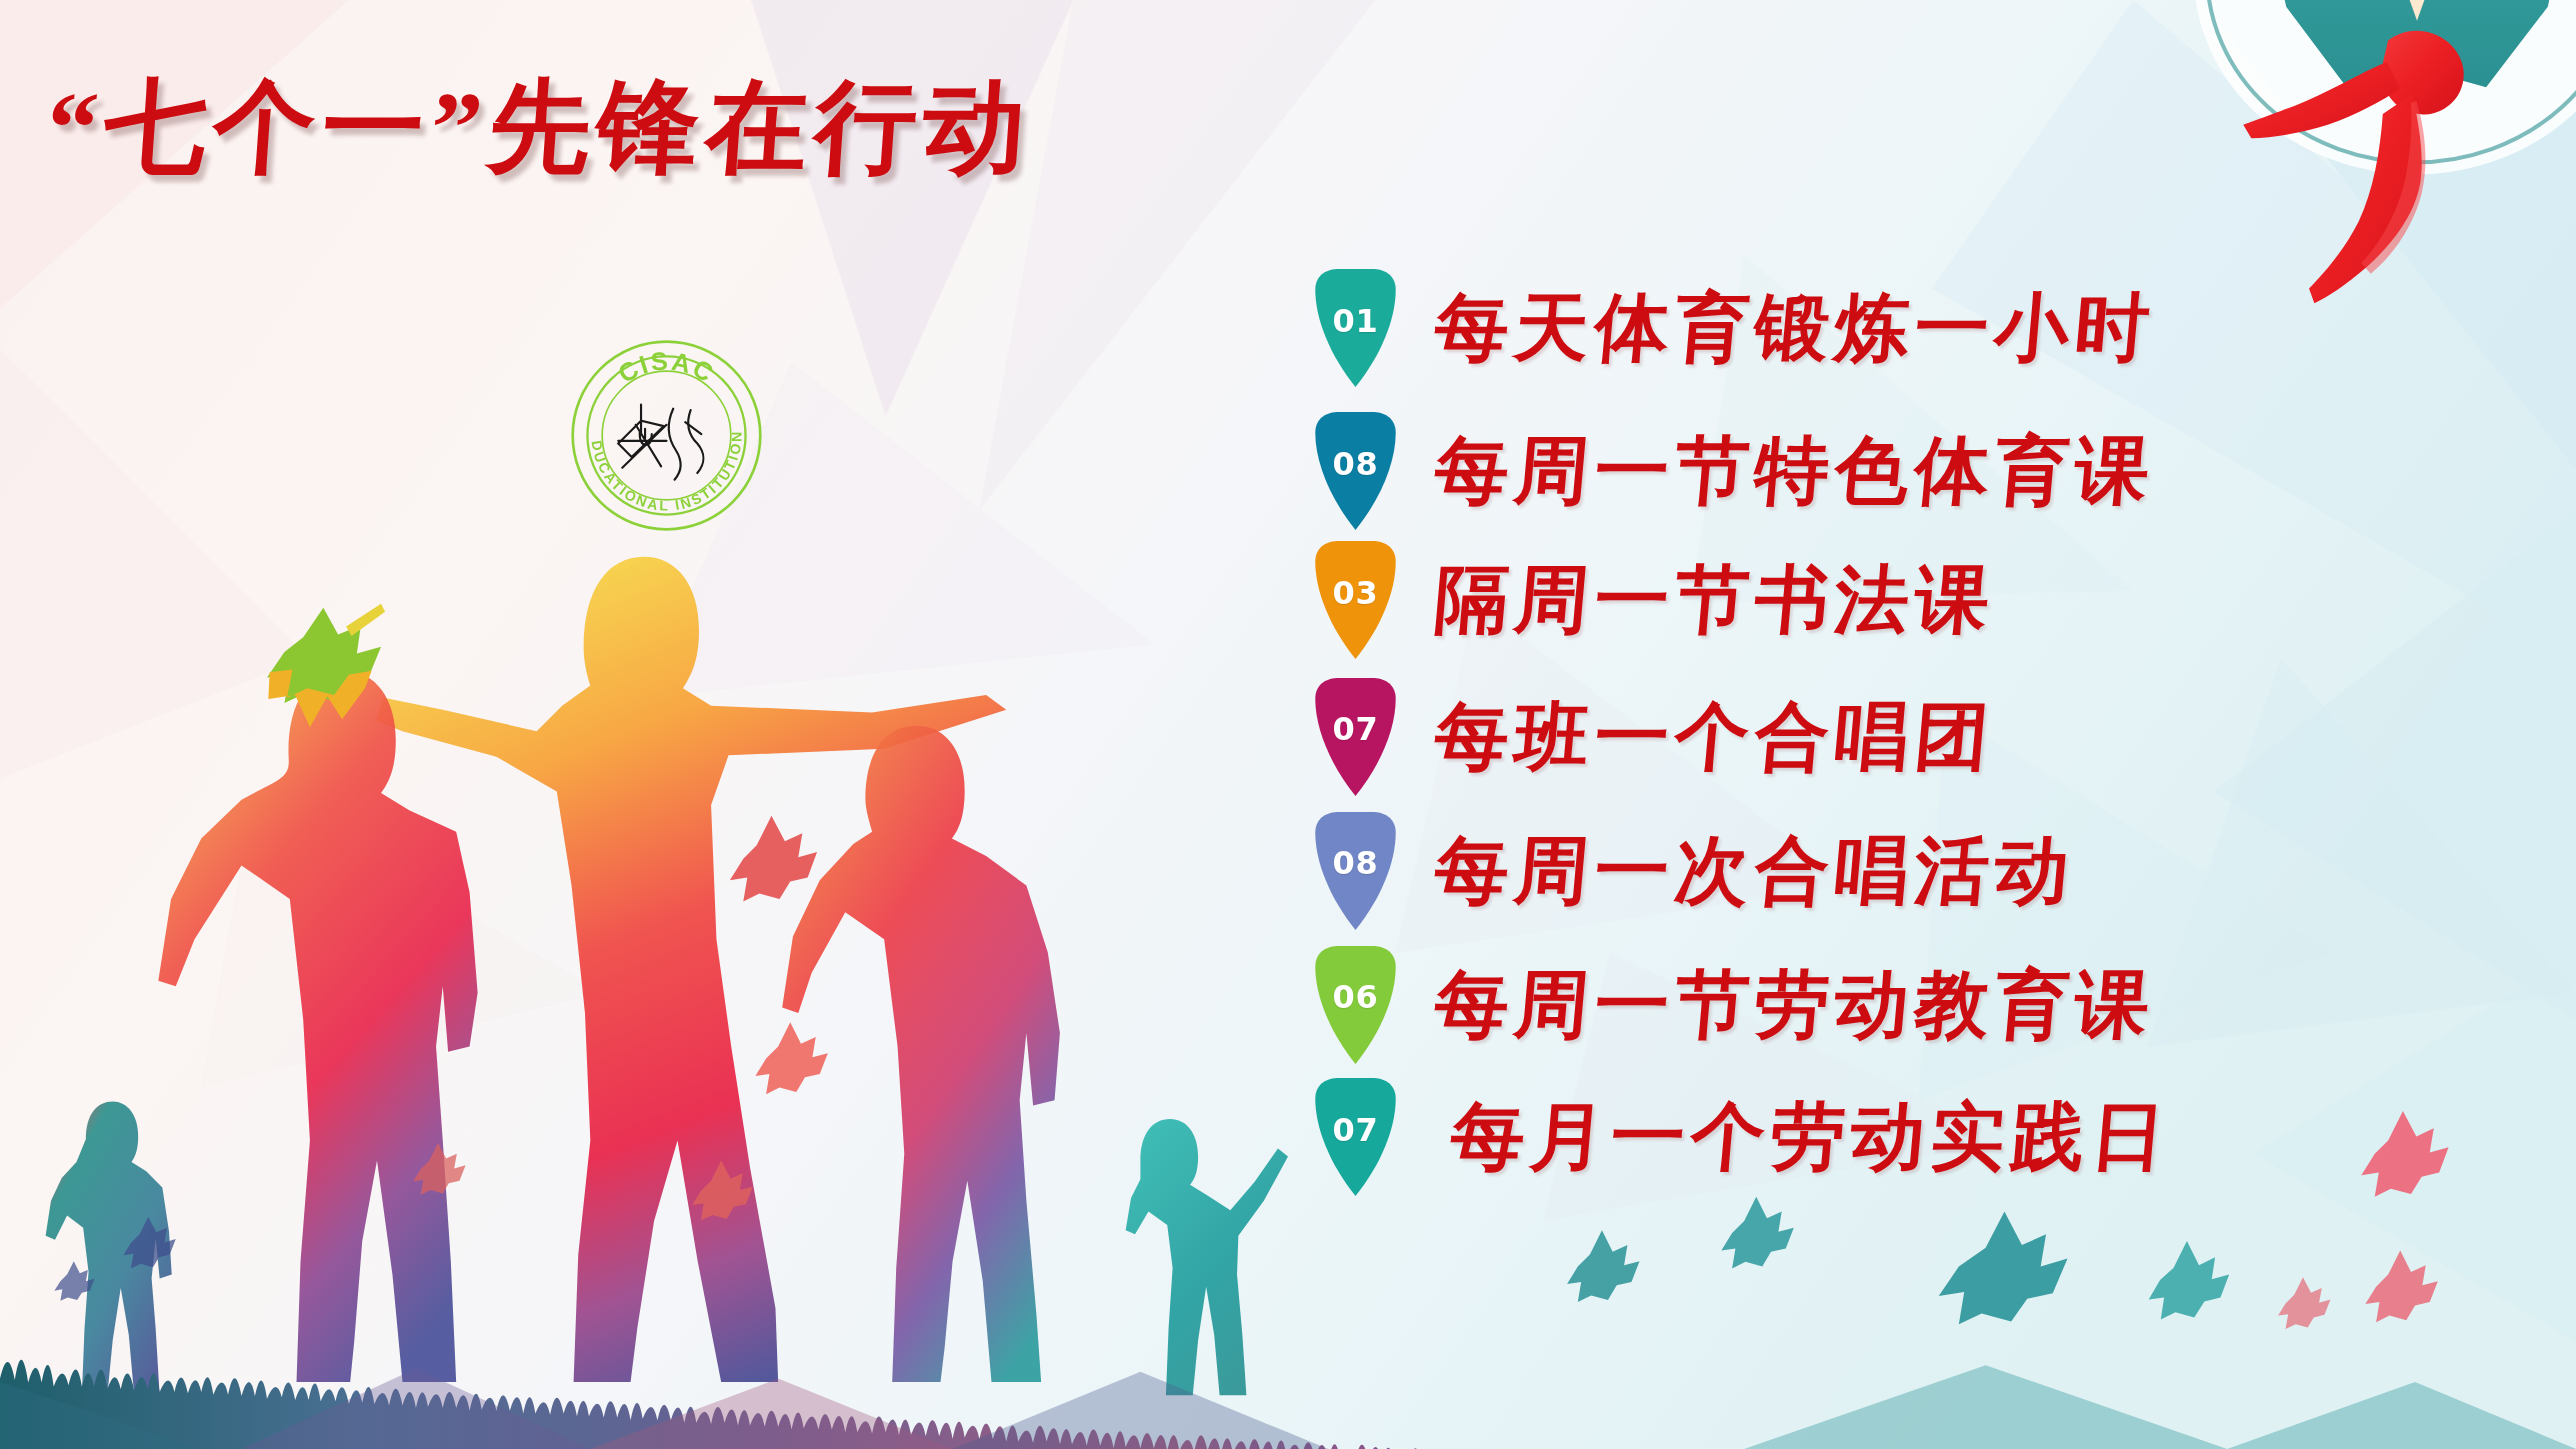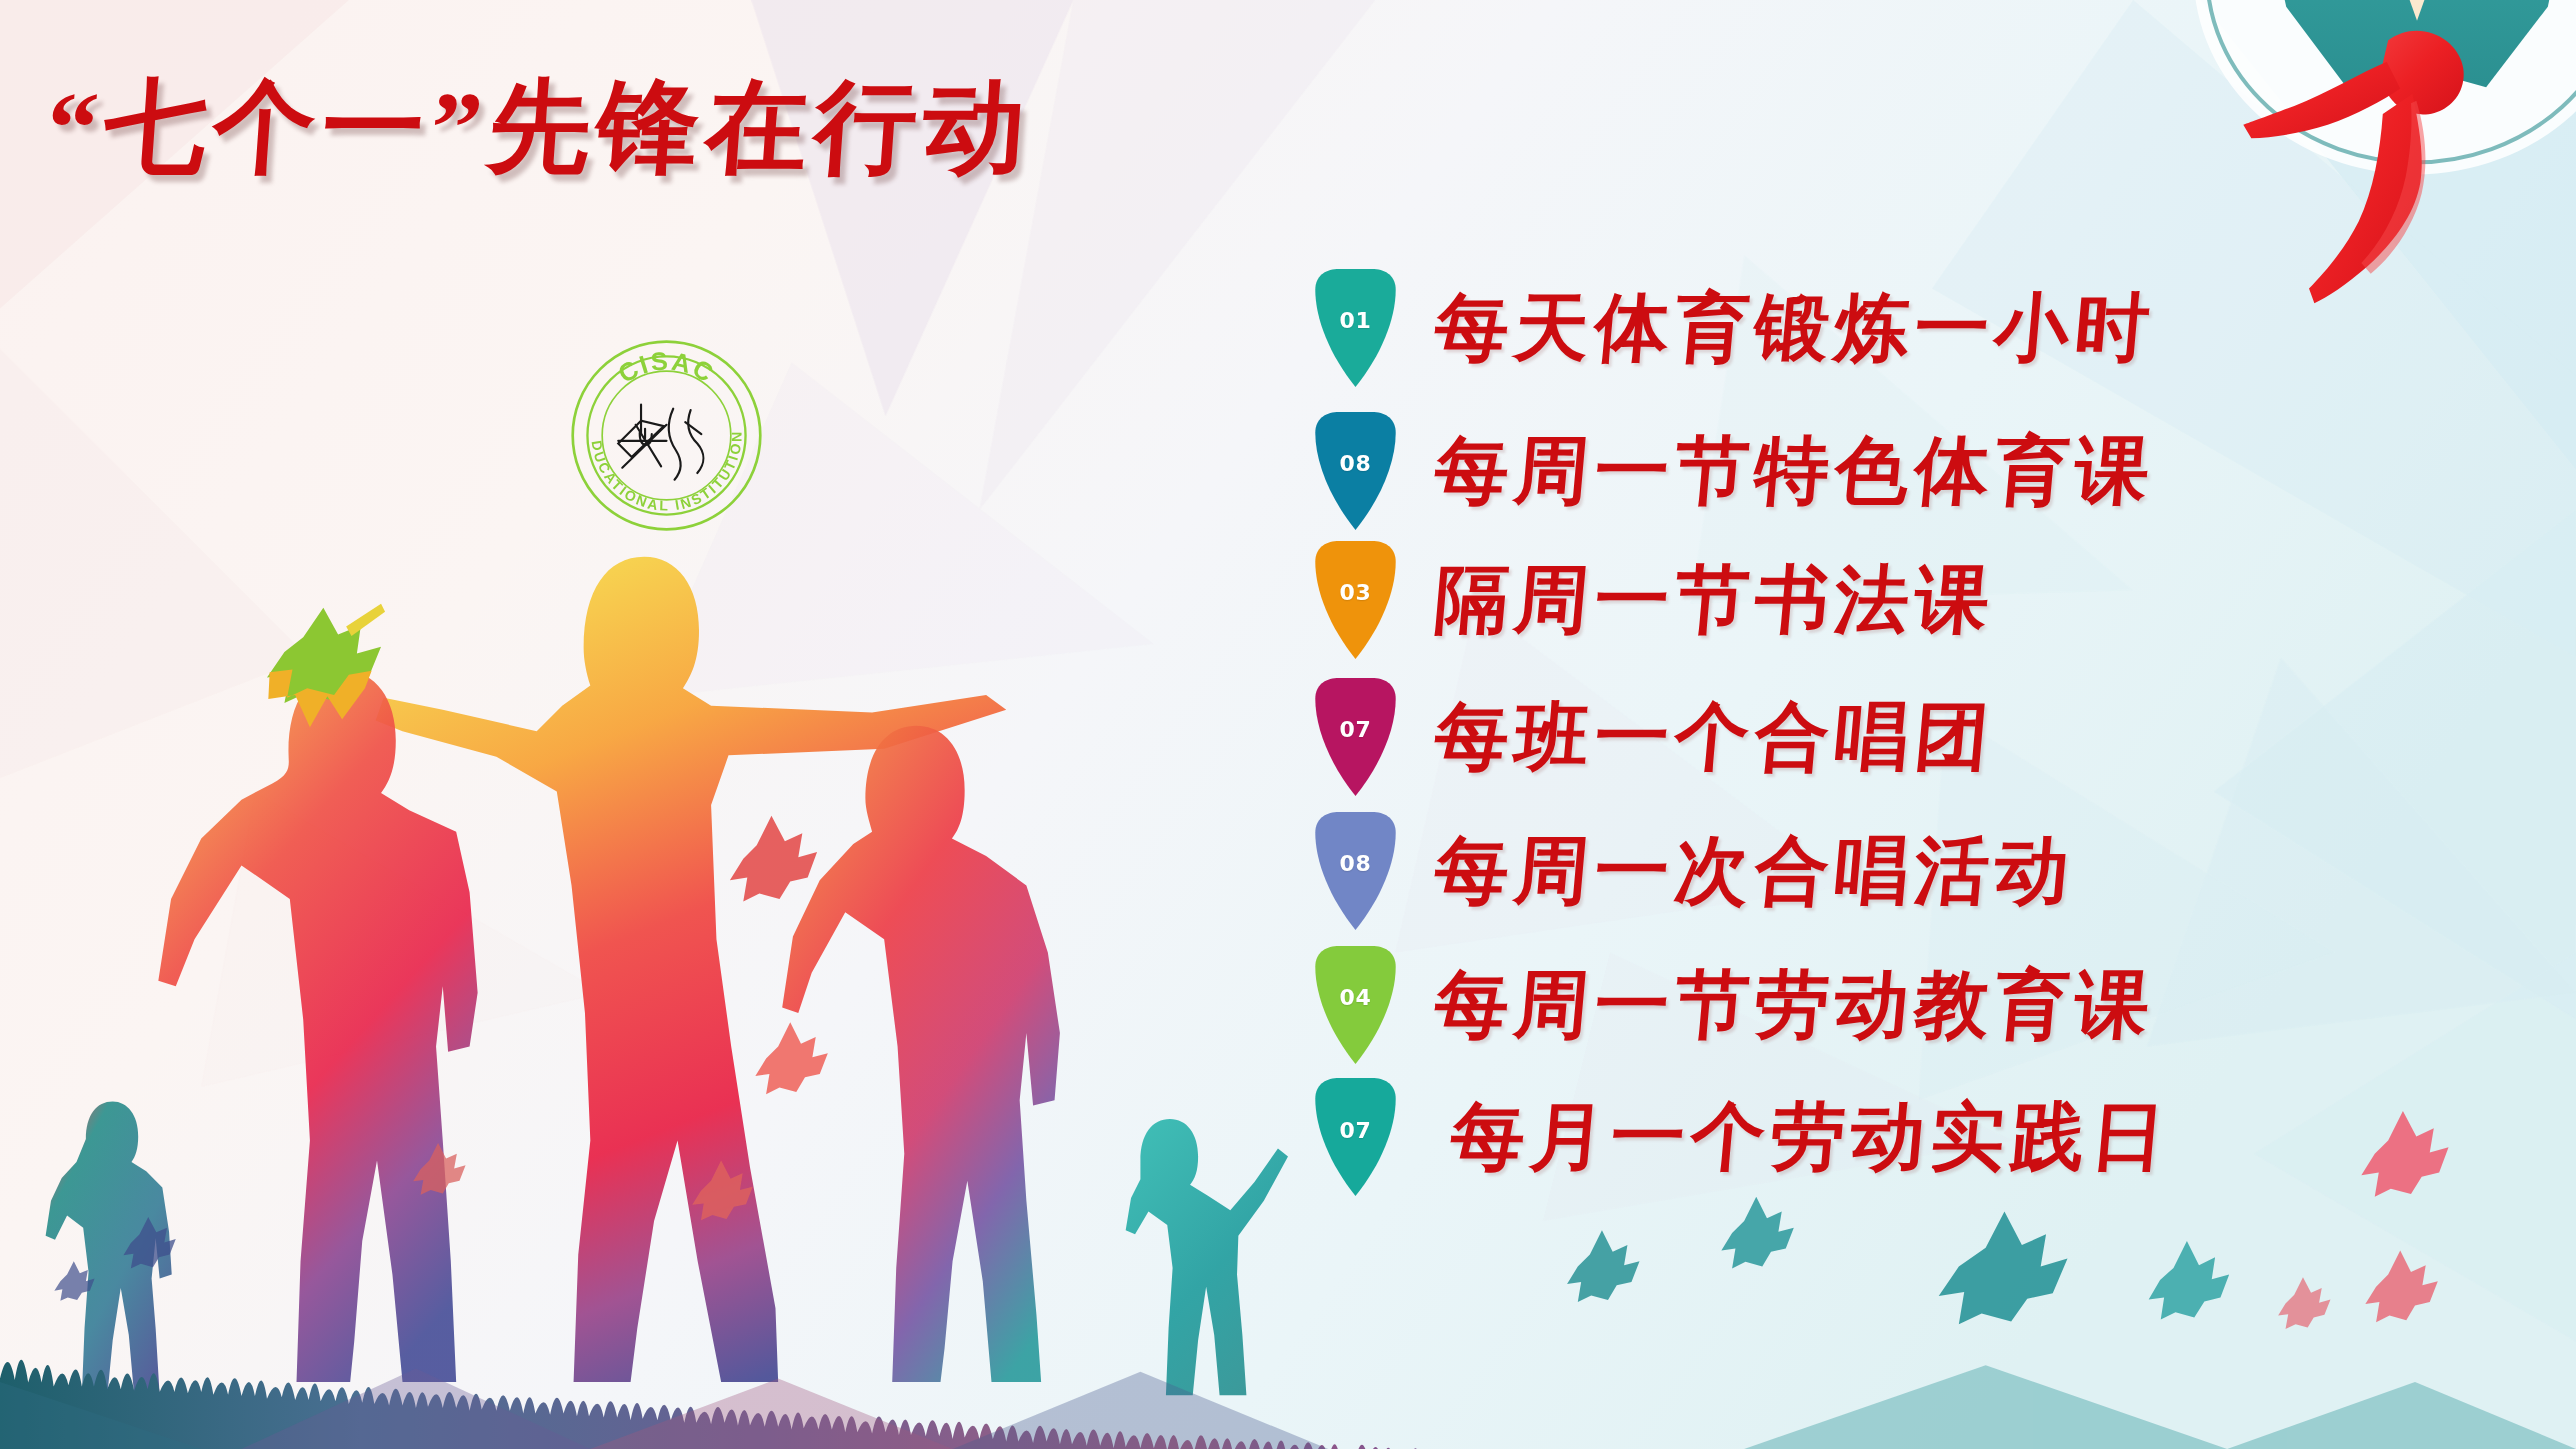--- a/index.html
+++ b/index.html
@@ -48,21 +48,21 @@
     display:flex;align-items:center;justify-content:center;
   }
   .badge .shield{
     position:absolute;left:0;top:0;width:89px;height:122px;
   }
   .badge .num{
     position:relative;
     color:#ffffff;
     font-family:"DejaVu Sans", sans-serif;
     font-weight:bold;
-    font-size:22px;
+    font-size:32px;
     letter-spacing:0.7px;
     margin-top:-14.8px;
     z-index:2;
     text-shadow:0 0.7px 1.3px rgba(0,0,0,.12);
   }
   .row-label{
     margin-left:35px;
     font-family:"Liberation Serif", serif;
     font-weight:bold;
     font-size:74px;
@@ -588,21 +588,21 @@
         <span class="num">08</span>
       </div>
       <div class="row-label" style="color: rgb(204, 12, 16);">每周一次合唱活动</div>
     </div>
 
     <div class="row">
       <div class="badge">
         <svg class="shield" viewBox="0 0 132 182">
           <path d="M6 34 C6 14 20 4 38 3 L94 3 C112 4 126 14 126 34 C126 78 104 132 66 179 C28 132 6 78 6 34 Z" fill="#84cb3c"></path>
         </svg>
-        <span class="num">04</span>
+        <span class="num">06</span>
       </div>
       <div class="row-label" style="color: rgb(204, 12, 16);">每周一节劳动教育课</div>
     </div>
 
     <div class="row">
       <div class="badge">
         <svg class="shield" viewBox="0 0 132 182">
           <path d="M6 34 C6 14 20 4 38 3 L94 3 C112 4 126 14 126 34 C126 78 104 132 66 179 C28 132 6 78 6 34 Z" fill="#16a99b"></path>
         </svg>
         <span class="num">07</span>

